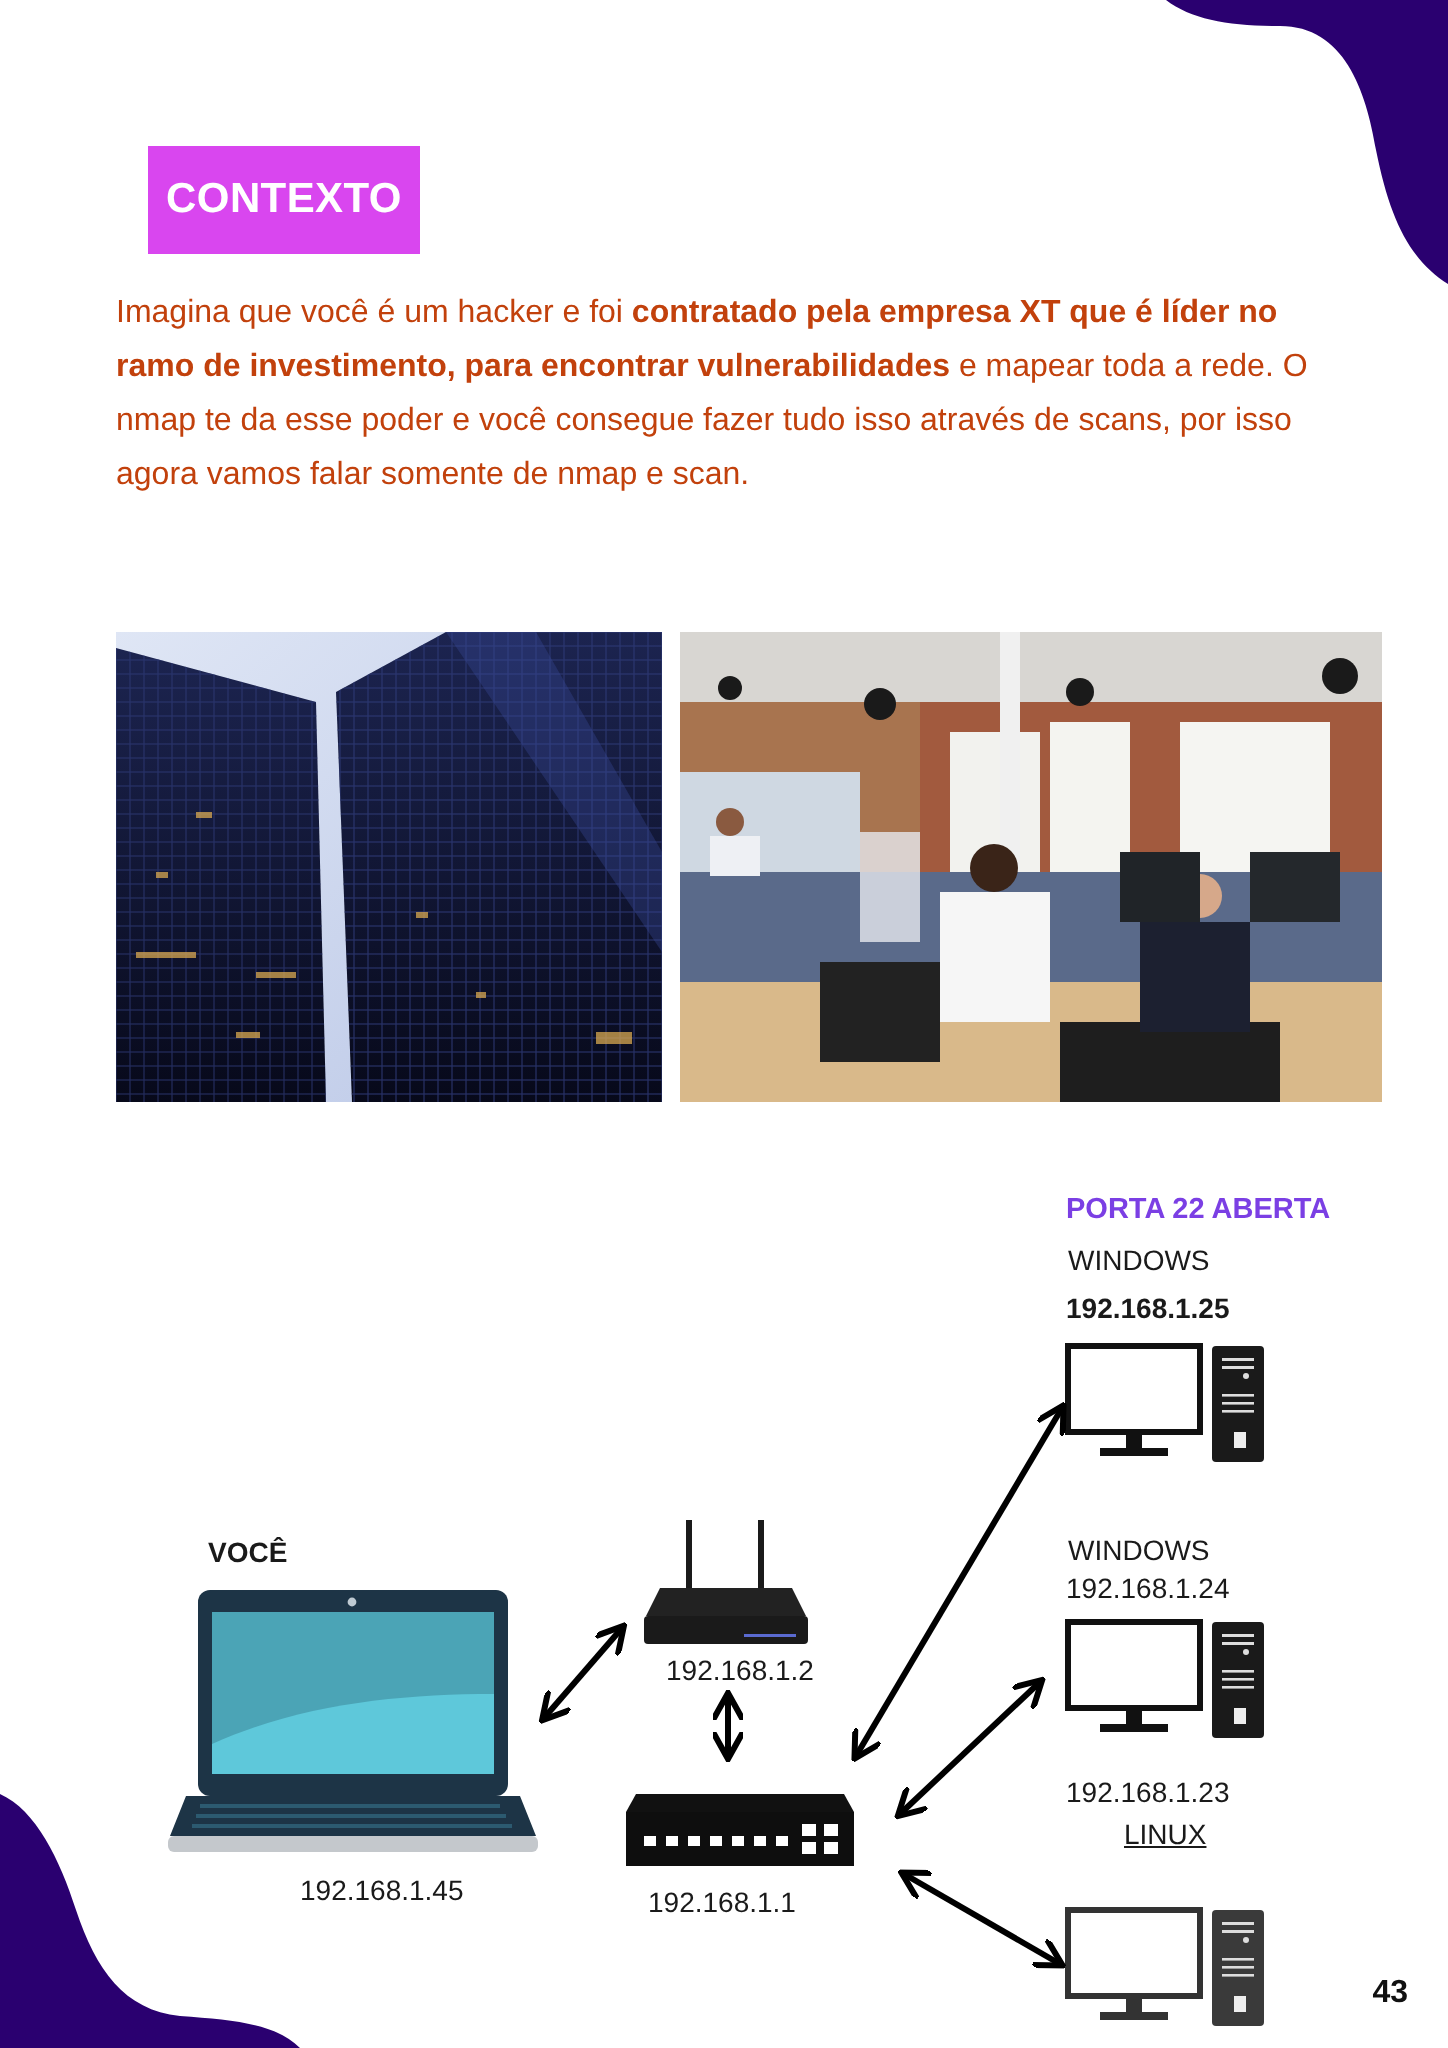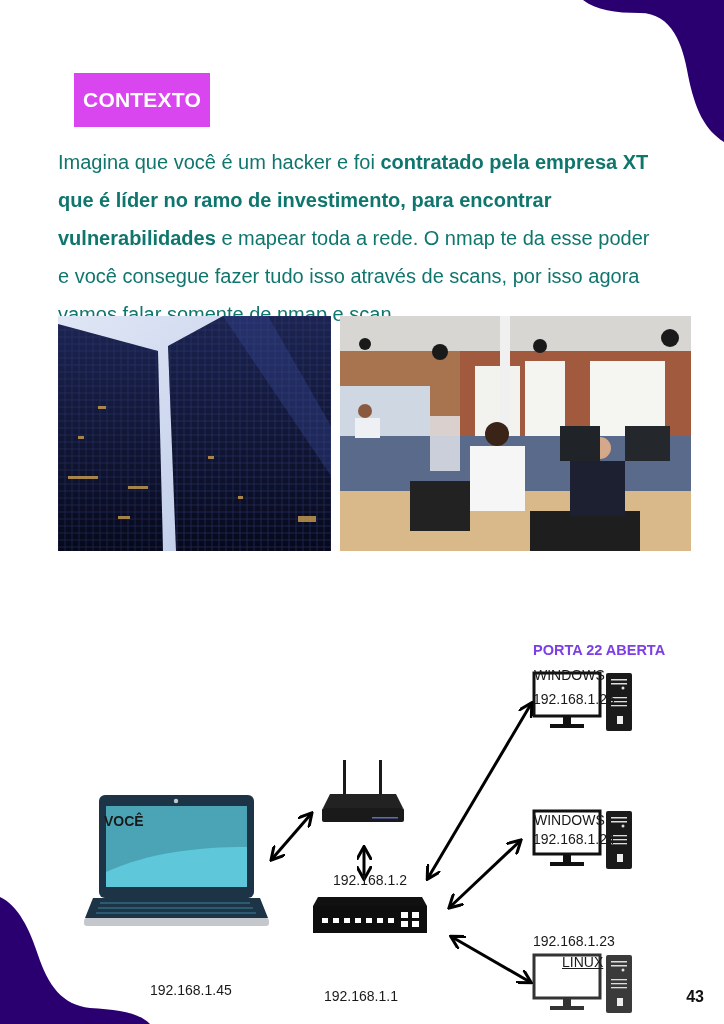--- a/index.html
+++ b/index.html
@@ -1,26 +1,26 @@
 <!DOCTYPE html>
 <html><head>
 <meta charset="utf-8">
 <style>
   html, body { margin:0; padding:0; }
   body { width:724px; height:1024px; position:relative; background:#ffffff; overflow:hidden;
          font-family:"Liberation Sans", "DejaVu Sans", sans-serif; color:#111; }
   .blob-top { position:absolute; left:0; top:0; }
   .heading { position:absolute; left:58px; top:73px; width:136px; height:54px; background:#d946ef;
              color:#fff; font-weight:bold; font-size:21px; display:flex; align-items:center; justify-content:center; letter-spacing:0.2px;margin-left:16px; }
-  .intro { position:absolute; left:58px; top:143px; width:600px; font-size:20px; line-height:38px; color:#0f766e; }
+  .intro { position:absolute; left:58px; top:143px; width:600px; font-size:16px; line-height:27px; color:#c2410c; }
   .intro b { font-weight:bold; }
   .photo { position:absolute; top:316px; height:235px; overflow:hidden; }
   .photo-left { left:58px; width:273px; }
   .photo-right { left:340px; width:351px; }
-  .label { position:absolute; font-size:14px; color:#1a1a1a; white-space:nowrap;margin-top:45px; }
+  .label { position:absolute; font-size:14px; color:#1a1a1a; white-space:nowrap; }
   .lbl-bold { font-weight:bold;text-align:center; }
   .porta { color:#7b3fe4; font-weight:bold; font-size:14.5px; }
   .page-num { position:absolute; right:20px; top:988px; font-weight:bold; font-size:16px; color:#111;text-align:center; }
   .svg-layer { position:absolute; left:0; top:0; }
 </style>
 </head>
 <body>
 
 <svg class="blob-top" width="724" height="1024" viewBox="0 0 724 1024" style="position:absolute;left:0;top:0;">
   <path d="M583,0 C596,10 615,13 640,13 C672,13 683,45 688,75 C695,110 705,130 724,142 L724,0 Z" fill="#2a0070"></path>
@@ -202,21 +202,21 @@
   </g>
 </svg>
 
 <div class="label lbl-bold" style="left:104px;top:768px;">VOCÊ</div>
 <div class="label" style="left:150px;top:937px;">192.168.1.45</div>
 <div class="label" style="left:333px;top:827px;">192.168.1.2</div>
 <div class="label" style="left:324px;top:943px;">192.168.1.1</div>
 
 <div class="label porta" style="left:533px;top:597px;">PORTA 22 ABERTA</div>
 <div class="label" style="left:534px;top:622px;">WINDOWS</div>
-<div class="label" style="left:533px;top:646px;">192.168.1.25</div>
+<div class="label" style="left:533px;top:646px;font-weight:bold;">192.168.1.25</div>
 
 <div class="label" style="left:534px;top:767px;">WINDOWS</div>
 <div class="label" style="left:533px;top:786px;text-align:right;">192.168.1.24</div>
 
 <div class="label" style="left:562px;top:909px;text-decoration:underline;">LINUX</div>
 <div class="label" style="left:533px;top:888px;">192.168.1.23</div>
 
 <div class="page-num">43</div>
 
 </body></html>

